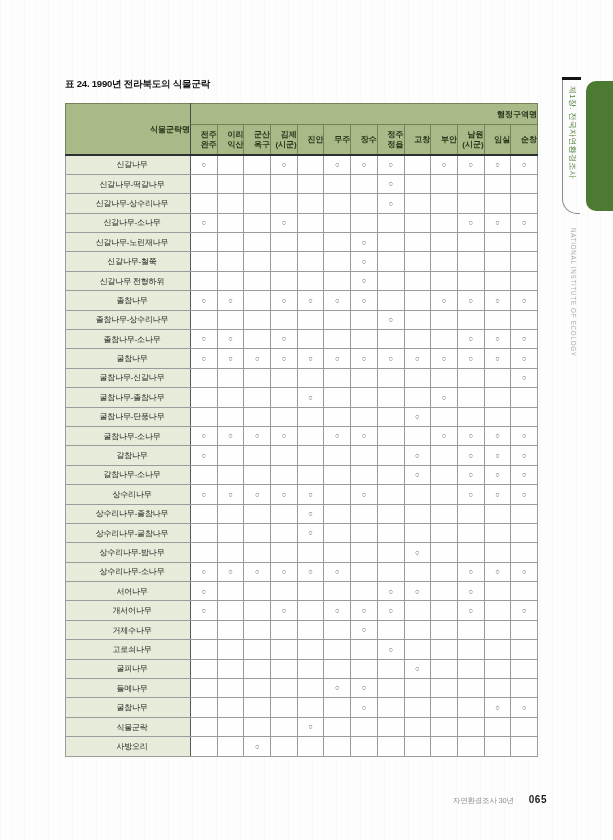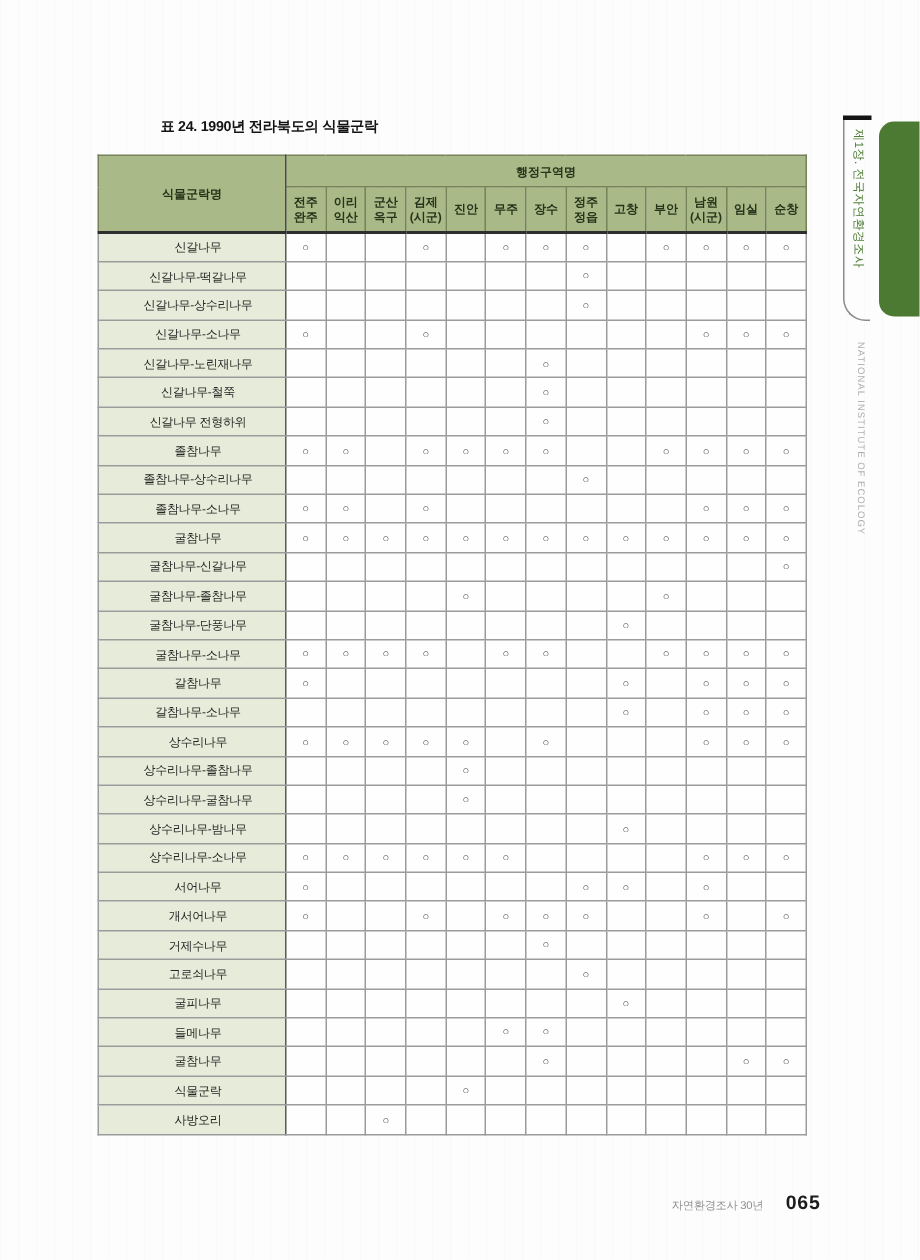--- a/index.html
+++ b/index.html
@@ -6,35 +6,35 @@
   .page{
     position:relative;
     width:613px;height:840px;
     background:#fdfdfd;
     background-image:repeating-linear-gradient(90deg, rgba(160,165,180,0.05) 0 1px, transparent 1px 12px);
     overflow:hidden;
     font-family:"Liberation Sans", sans-serif;
   }
   .doc-title{
     position:absolute;left:65px;top:78px;
-    font-size:9.5px;font-weight:bold;color:#141414;letter-spacing:-0.2px;margin-left:42px;
+    font-size:9.5px;font-weight:bold;color:#141414;letter-spacing:-0.2px;
   }
   table.community-table{
     position:absolute;left:65px;top:103px;width:472px;
     border-collapse:collapse;table-layout:fixed;
     border:1.5px solid #7d7d7d;
   }
   .community-table th,.community-table td{
     border:1px solid var(--grid,#9b9b9b);
     padding:0;margin:0;
   }
   .community-table thead th{
     background:var(--header-bg,#a9b987);
     color:var(--header-text,#26341a);
-    font-size:8px;font-weight:bold;text-align:center;vertical-align:middle;
+    font-size:8px;font-weight:bold;text-align:right;vertical-align:middle;
     border-color:#75825a;
   }
   .community-table thead tr.group-row th{height:20px;}
   .community-table thead tr.sub-row th{height:29px;white-space:pre-line;line-height:1.2;border-bottom:2px solid #2e2e2e;}
   .community-table thead th.corner{border-bottom:2px solid #2e2e2e;border-right:1.5px solid #4a4a4a;}
   .community-table tbody tr{height:19.4px;}
   .community-table tbody th.rlabel{
     background:var(--label-bg,#e6ecd9);
     font-size:8px;font-weight:normal;color:#242424;
     text-align:center;padding-left:8px;vertical-align:middle;
@@ -64,21 +64,21 @@
   .side-institute{
     position:absolute;left:577px;top:228px;
     transform:rotate(90deg);transform-origin:0 0;
     font-size:6.3px;color:#adadad;letter-spacing:0.7px;white-space:nowrap;
   }
   .footer{
     position:absolute;top:794px;right:66px;
     display:flex;align-items:baseline;gap:15px;
   }
   .footer .flabel{font-size:7.5px;color:#8f8f8f;letter-spacing:-0.2px;}
-  .footer .fnum{font-size:13px;font-weight:bold;color:#1c1c1c;letter-spacing:0.5px;}
+  .footer .fnum{font-size:10px;font-weight:bold;color:#1c1c1c;letter-spacing:0.5px;}
 </style>
 </head>
 <body>
 
 <div class="page">
 
   <div class="doc-title">표 24. 1990년 전라북도의 식물군락</div>
 
   <table class="community-table">
     <colgroup id="table-cols">

